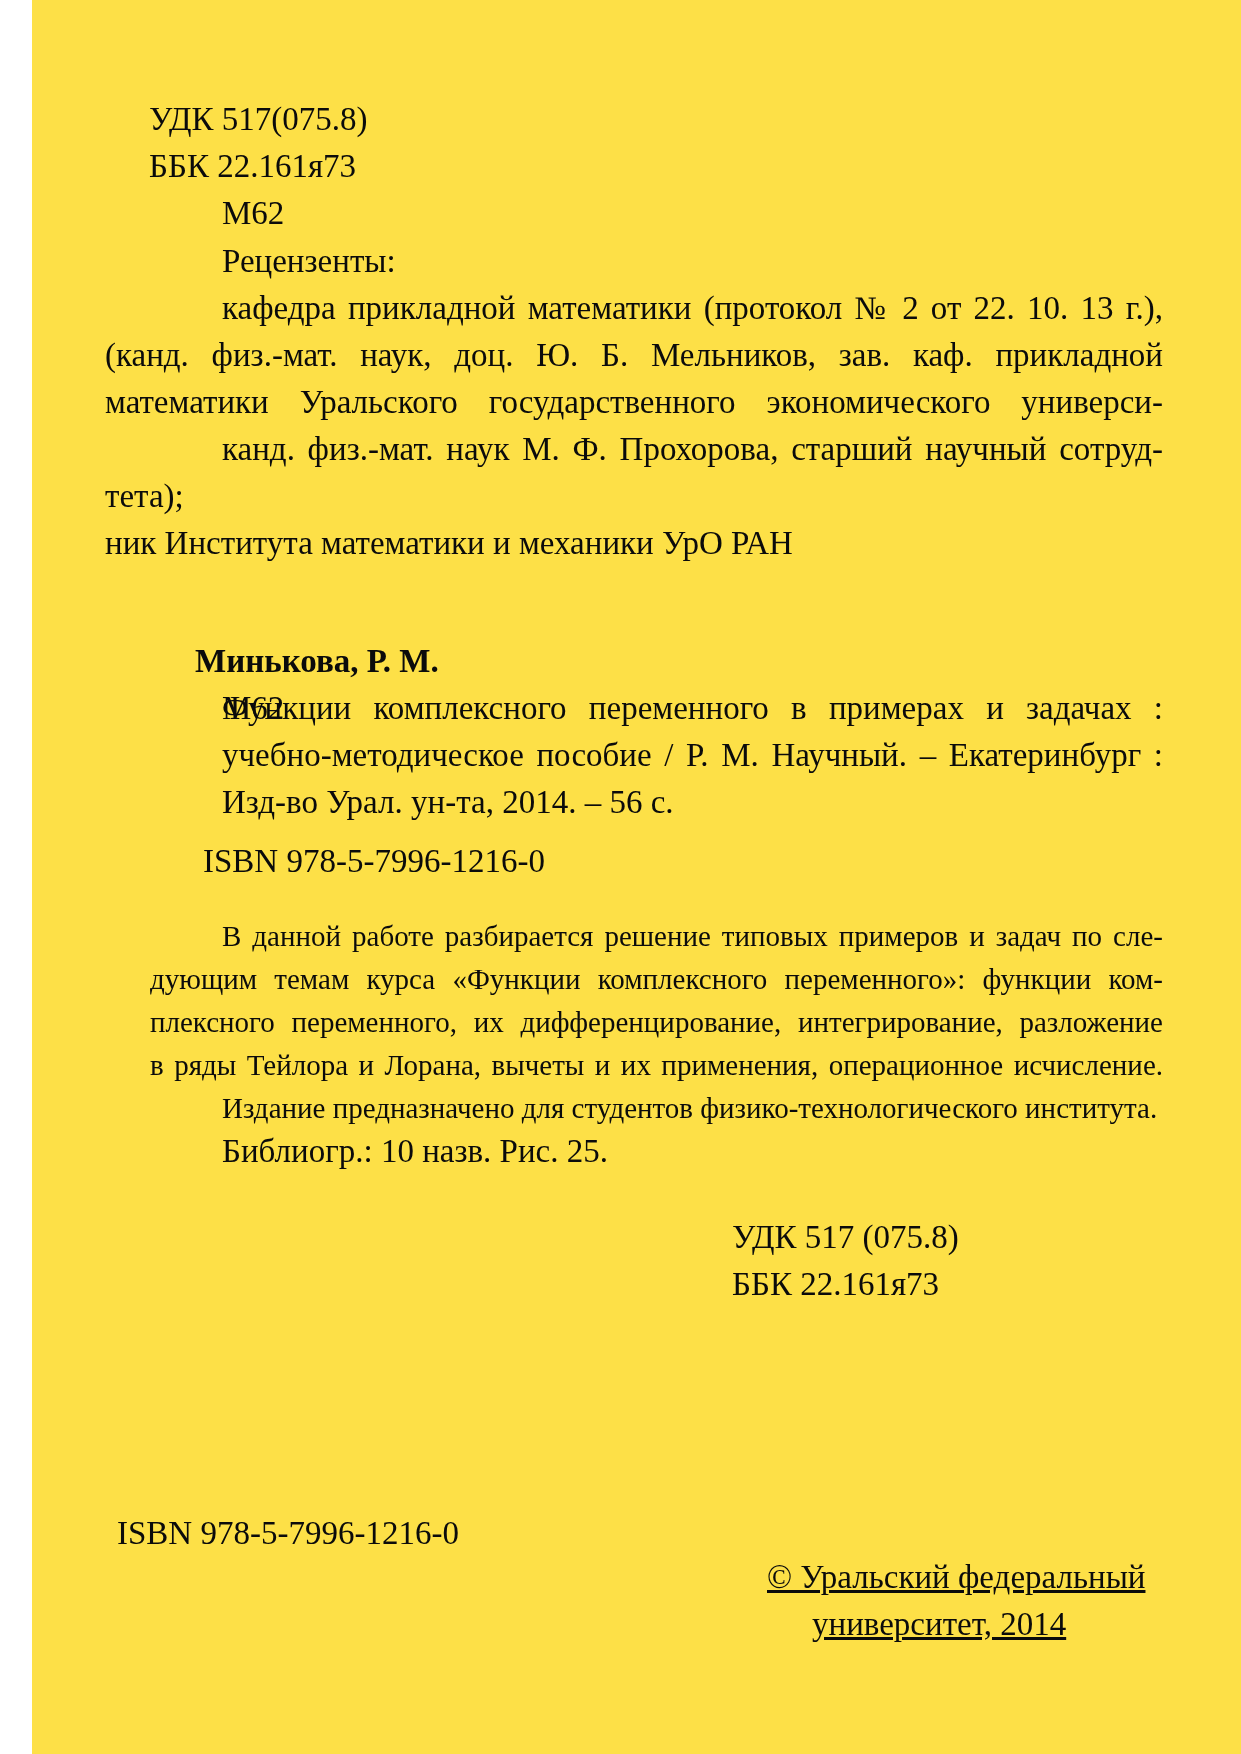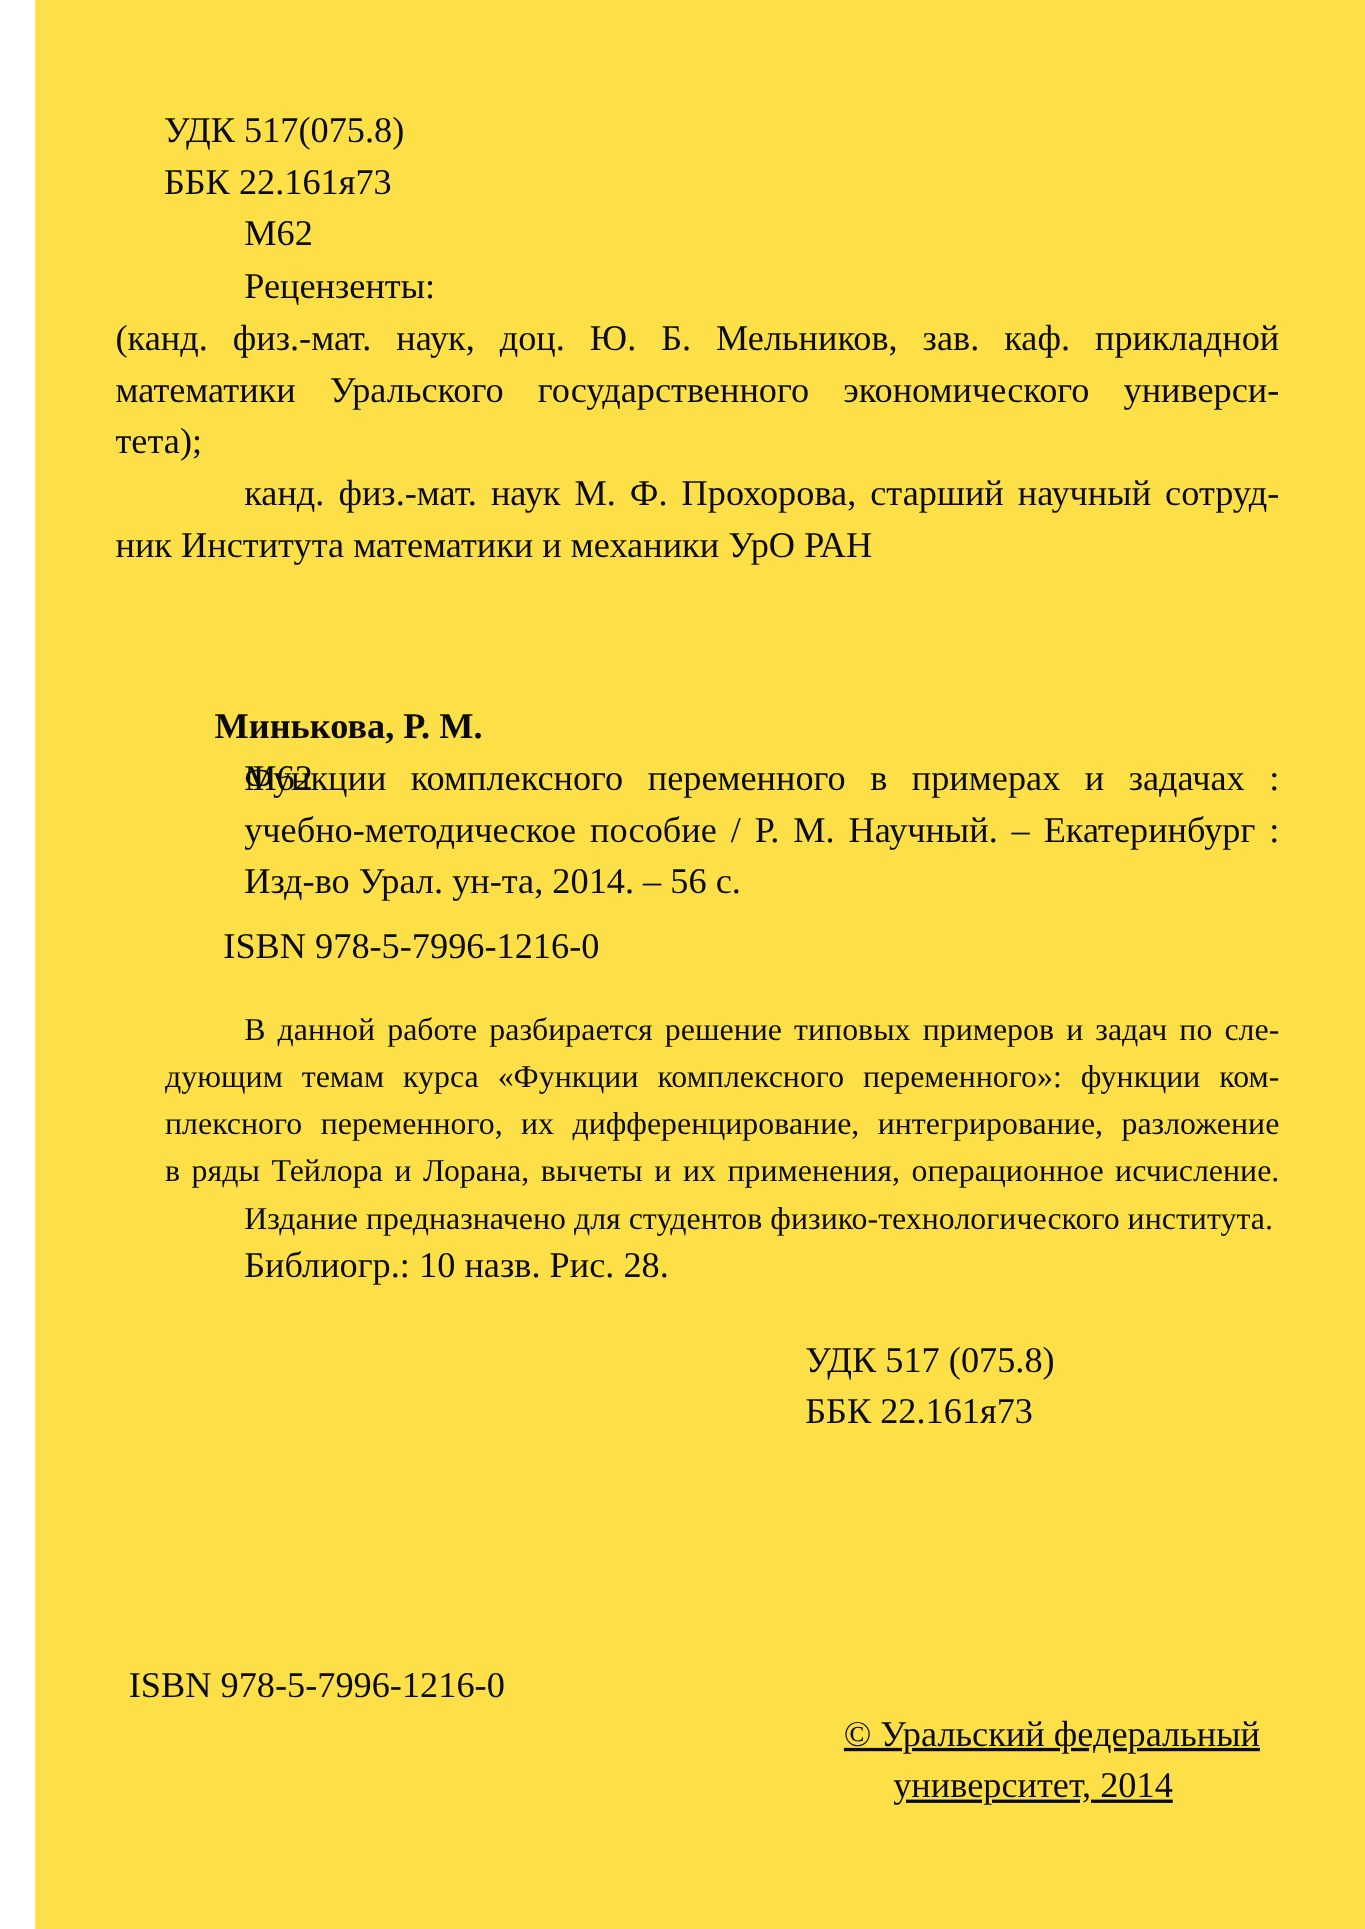--- a/index.html
+++ b/index.html
@@ -32,24 +32,25 @@
 <div class="page">
 
   <div class="blk t" style="left:117px; top:96px; width:600px;">
     <span class="line">УДК 517(075.8)</span>
     <span class="line">ББК 22.161я73</span>
     <span class="line" style="padding-left:73px;">М62</span>
   </div>
 
   <div class="blk t" style="left:73px; top:238px; width:1058px;">
     <span class="line ind">Рецензенты:</span>
+    <span class="line ind j">кафедра прикладной математики (протокол № 2 от 22. 10. 13 г.),</span>
     <span class="line j">(канд. физ.-мат. наук, доц. Ю. Б. Мельников, зав. каф. прикладной</span>
     <span class="line j">математики Уральского государственного экономического универси-</span>
+    <span class="line ind j">канд. физ.-мат. наук М. Ф. Прохорова, старший научный сотруд-</span>
     <span class="line">тета);</span>
-    <span class="line ind j">канд. физ.-мат. наук М. Ф. Прохорова, старший научный сотруд-</span>
     <span class="line">ник Института математики и механики УрО РАН</span>
   </div>
 
 
   <div class="blk t" style="left:73px; top:638px; width:1058px;">
     <span class="hang-code">М62</span>
     <span class="line bold" style="padding-left:90px;">Минькова, Р. М.</span>
     <span class="line j" style="margin-left:117px;">Функции комплексного переменного в примерах и задачах :</span>
     <span class="line j" style="margin-left:117px;">учебно-методическое пособие / Р. М. Научный. – Екатеринбург :</span>
     <span class="line" style="margin-left:117px;">Изд-во Урал. ун-та, 2014. – 56 с.</span>
@@ -61,21 +62,21 @@
 
   <div class="blk abs" style="left:118px; top:915px; width:1013px;">
     <span class="line ind-abs j">В данной работе разбирается решение типовых примеров и задач по сле-</span>
     <span class="line j">дующим темам курса «Функции комплексного переменного»: функции ком-</span>
     <span class="line j">плексного переменного, их дифференцирование, интегрирование, разложение</span>
     <span class="line j">в ряды Тейлора и Лорана, вычеты и их применения, операционное исчисление.</span>
     <span class="line ind-abs">Издание предназначено для студентов физико-технологического института.</span>
   </div>
 
   <div class="blk t" style="left:190px; top:1128px; width:800px;">
-    <span class="line">Библиогр.: 10 назв. Рис. 28.</span>
+    <span class="line">Библиогр.: 10 назв. Рис. 25.</span>
   </div>
 
   <div class="blk t right" style="left:700px; top:1214px; width:424px;">
     <span class="line">УДК 517 (075.8)</span>
     <span class="line">ББК 22.161я73</span>
   </div>
 
   <div class="blk t" style="left:85px; top:1510px; width:600px;">
     <span class="line">ISBN 978-5-7996-1216-0</span>
   </div>

